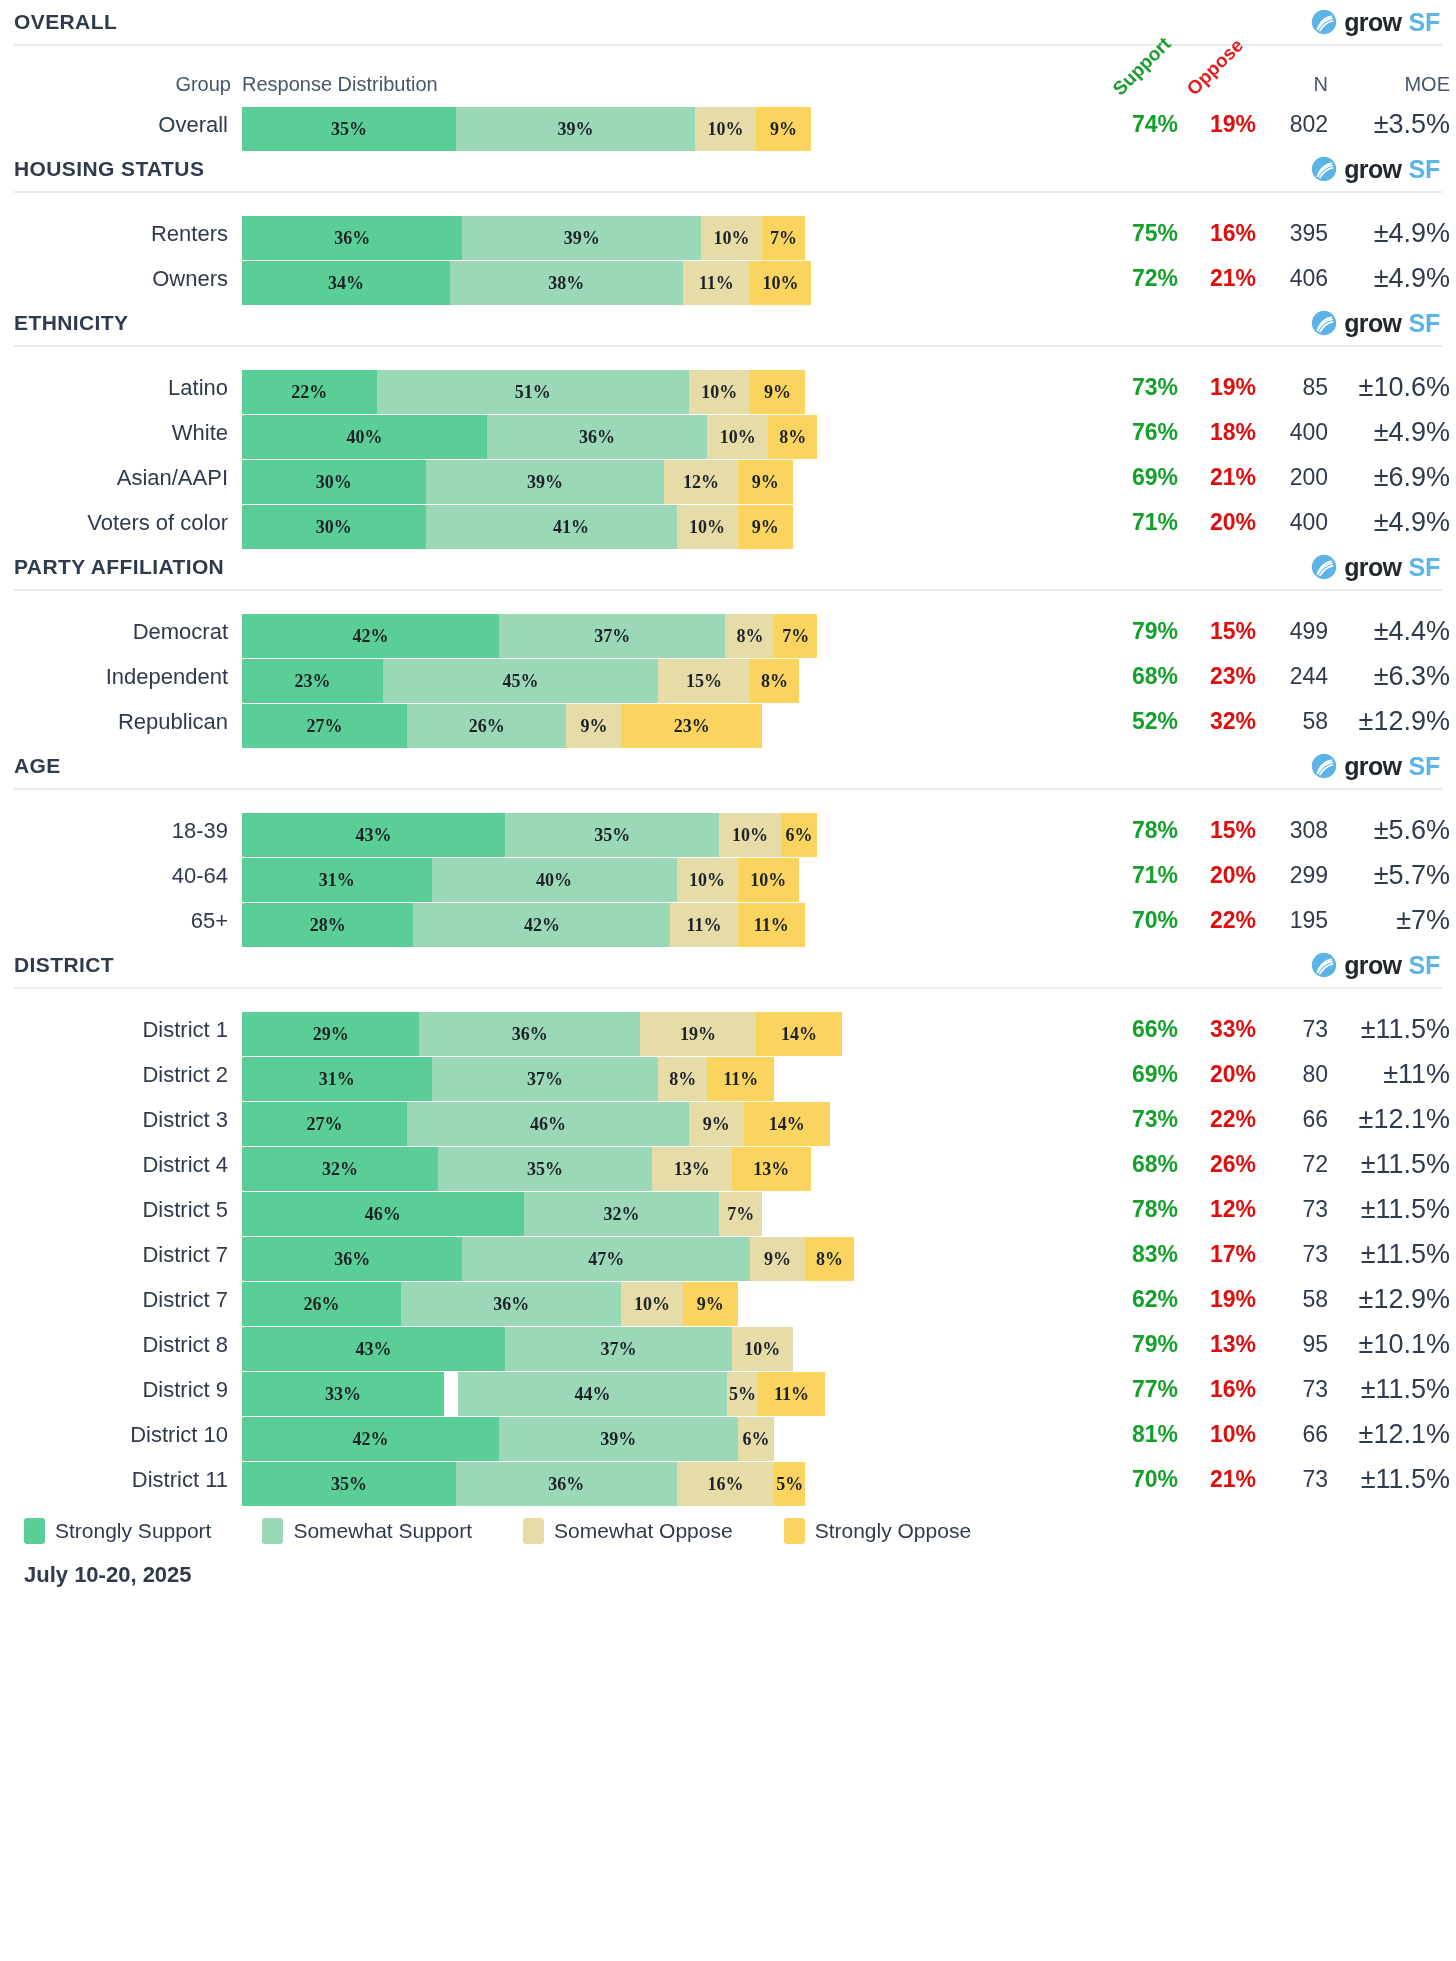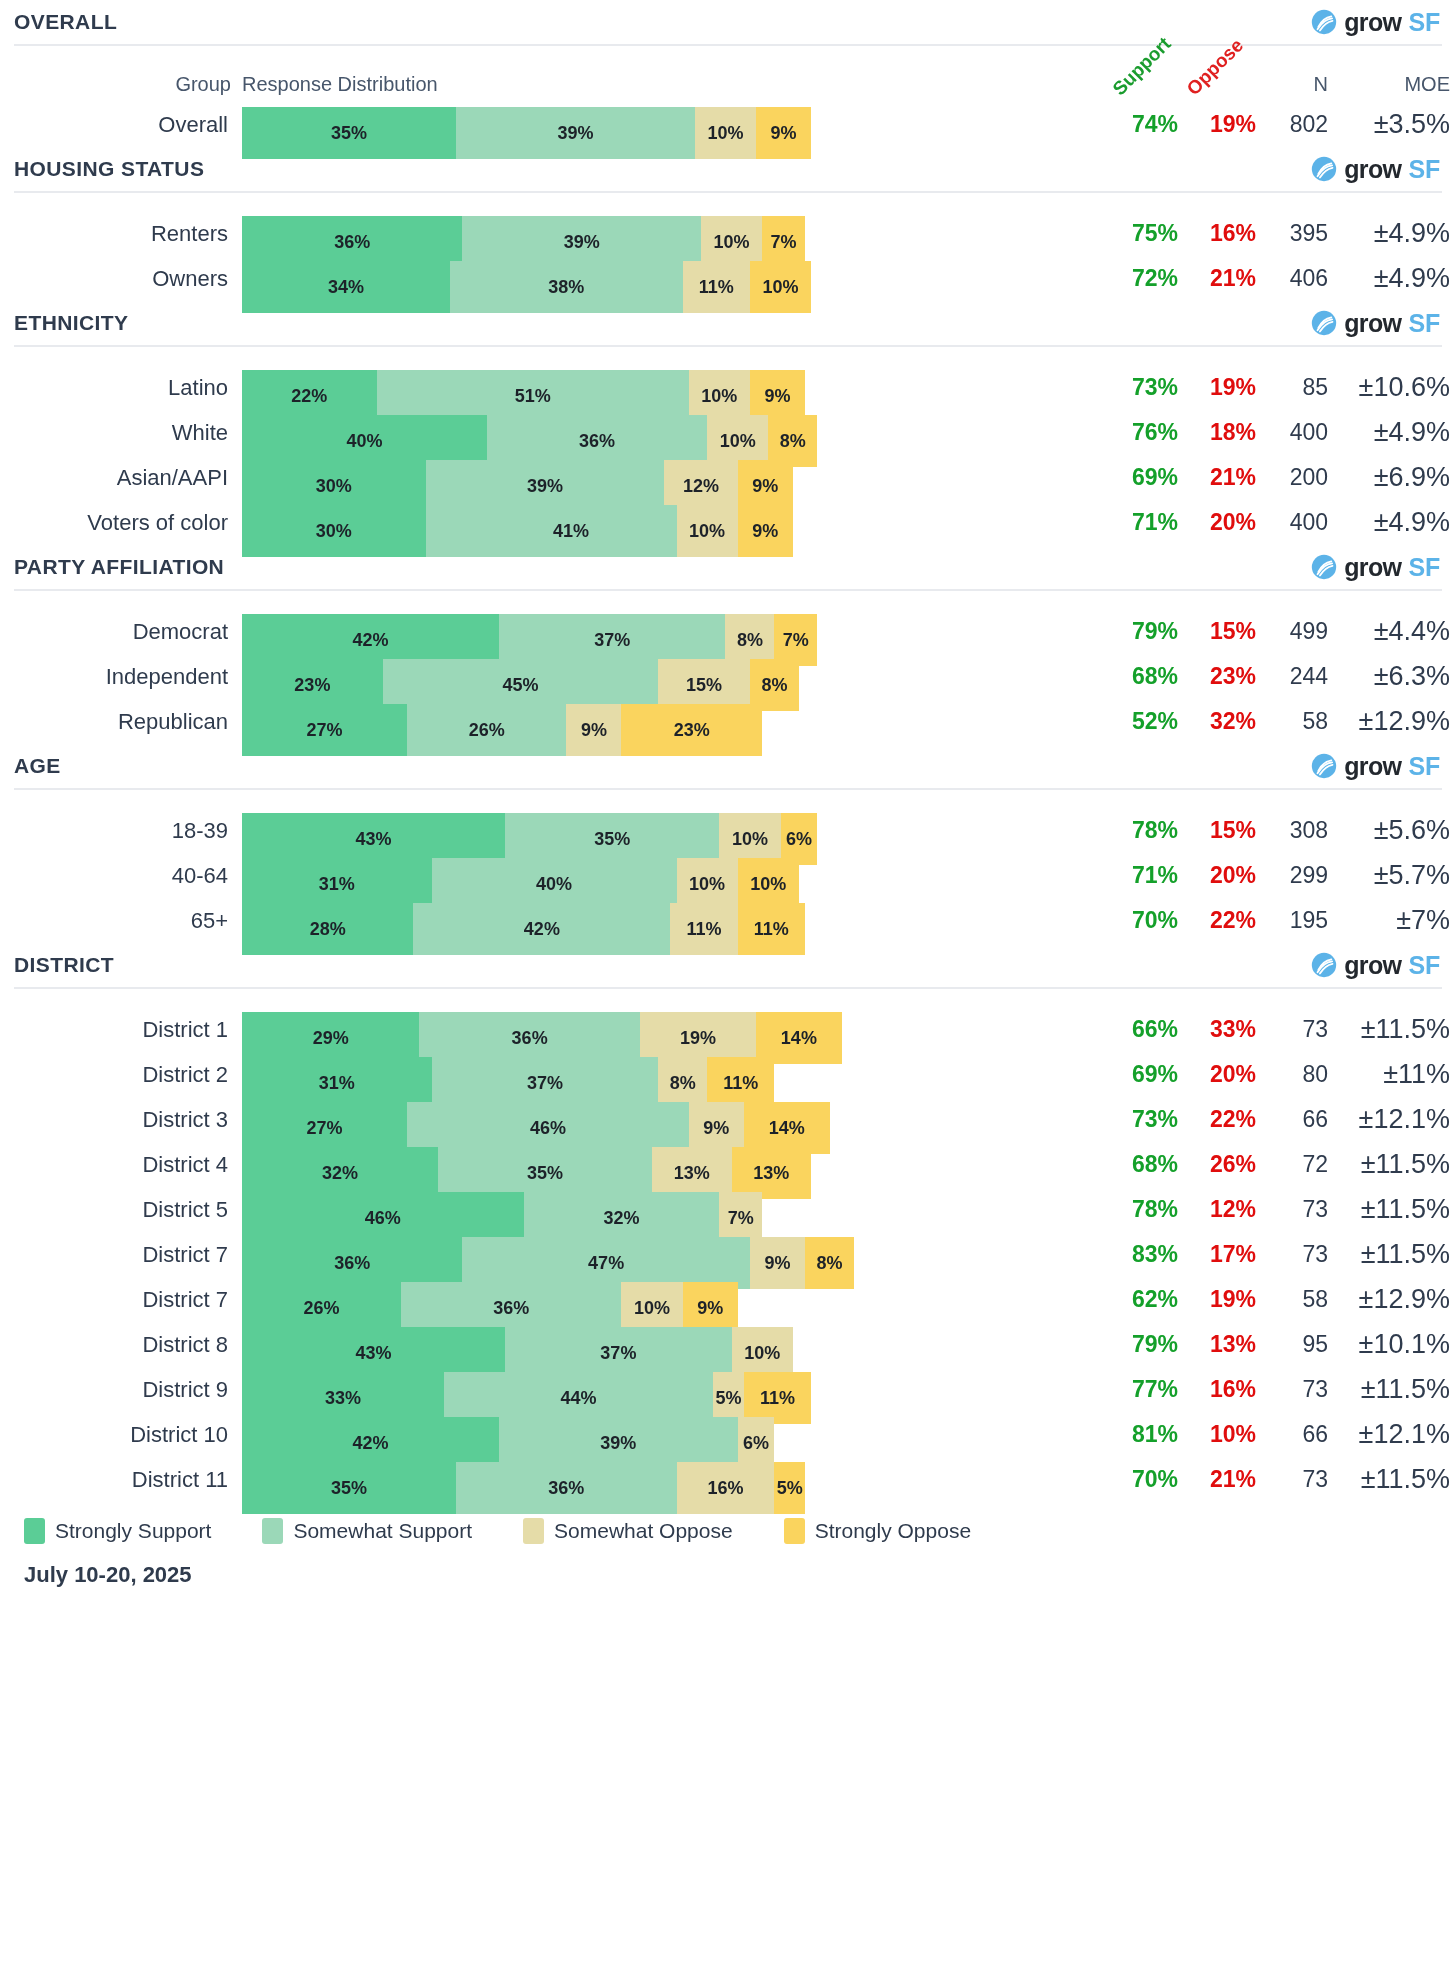--- a/index.html
+++ b/index.html
@@ -100,22 +100,22 @@
   .row {
     position: relative;
     height: 45px;
   }
   .row-label {
     position: absolute; left: 0; top: 0; width: 214px; height: 45px;
     display: flex; align-items: center; justify-content: flex-end;
     font-size: 22px; color: #2f3b4d; white-space: nowrap;
   }
   .bar {
-    position: absolute; left: 228px; top: 5px; height: 52px;
-    display: flex; align-items: stretch;
+    position: absolute; left: 228px; top: 5px; height: 44px;
+    display: flex; align-items: stretch; font-family: Liberation Serif, serif;
   }
   .seg {
     display: flex; align-items: center; justify-content: center;
     font-size: 18px; font-weight: bold; color: #1d2229;
     overflow: hidden; white-space: nowrap;
   }
   .seg.ss { background: #5BCD96; }
   .seg.ws { background: #9BD8B8; }
   .seg.wo { background: #E5DCA8; }
   .seg.so { background: #FAD45E; }
@@ -536,21 +536,21 @@
         </div>
         <div class="v-support">79%</div>
         <div class="v-oppose">13%</div>
         <div class="v-n">95</div>
         <div class="v-moe">±10.1%</div>
       </div>
       <div class="row">
         <div class="row-label">District 9</div>
         <div class="bar">
           <div class="seg ss" style="width: 201.96px;">33%</div>
-          <div class="seg ws" style="width: 269.28px;">44%</div>
+          <div class="seg ws" style="width: 269.28px; margin-left: 14px;">44%</div>
           <div class="seg wo" style="width: 30.6px;">5%</div>
           <div class="seg so" style="width: 67.32px;">11%</div>
         </div>
         <div class="v-support">77%</div>
         <div class="v-oppose">16%</div>
         <div class="v-n">73</div>
         <div class="v-moe">±11.5%</div>
       </div>
       <div class="row">
         <div class="row-label">District 10</div>

